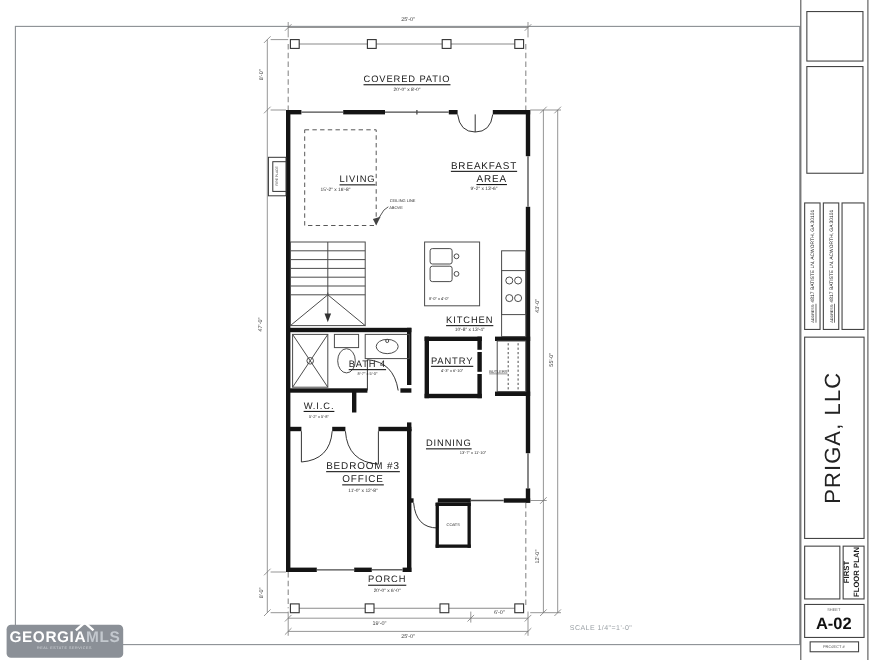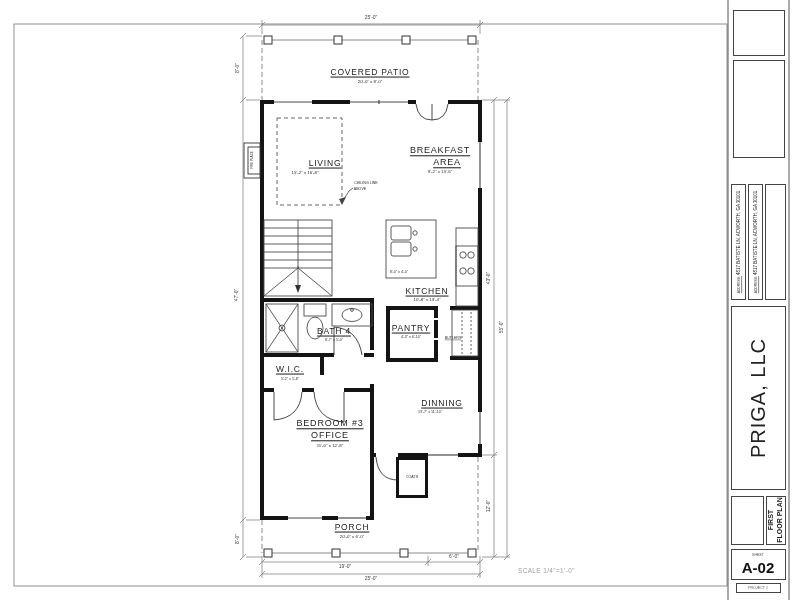--- a/index.html
+++ b/index.html
@@ -291,21 +291,21 @@
 <div class="lbl room u" style="left:334px;top:331px;">BATH 4</div>
 <div class="lbl tiny" style="left:334px;top:340px;">8'-7" x 5'-0"</div>
 
 <div class="lbl room u" style="left:290px;top:369px;">W.I.C.</div>
 <div class="lbl tiny" style="left:290px;top:379px;">5'-2" x 5'-8"</div>
 
 <div class="lbl room9 u" style="left:330px;top:424px;">BEDROOM #3</div>
 <div class="lbl room9 u" style="left:330px;top:436px;">OFFICE</div>
 <div class="lbl sm" style="left:330px;top:446px;">11'-0" x 12'-8"</div>
 
-<div class="lbl room u" style="left:442px;top:403px;">DINNING</div>
+<div class="lbl room u" style="left:408px;top:403px;">DINNING</div>
 <div class="lbl tiny" style="left:430px;top:412px;">13'-7" x 11'-10"</div>
 
 <div class="lbl tiny" style="left:412px;top:477px;">COATS</div>
 
 <div class="lbl room u" style="left:352px;top:527px;">PORCH</div>
 <div class="lbl sm" style="left:352px;top:537px;">20'-0" x 6'-0"</div>
 
 <div class="lbl dimrot" style="left:489px;top:278px;">43'-0"</div>
 <div class="lbl dimrot" style="left:502px;top:327px;">55'-0"</div>
 <div class="lbl dimrot" style="left:489px;top:506px;">12'-0"</div>
@@ -340,14 +340,24 @@
 
 <div class="rotbox" style="left:776px;top:520px;font-size:7px;font-weight:bold;line-height:1.25;">
   <div>FIRST</div>
   <div>FLOOR PLAN</div>
 </div>
 
 <div class="lbl tiny" style="left:758px;top:555px;color:#555;">SHEET</div>
 <div class="lbl" style="left:758px;top:568px;font-size:15px;font-weight:bold;color:#111;">A-02</div>
 <div class="lbl tiny" style="left:758px;top:588px;color:#555;">PROJECT #</div>
 
+<div id="logo">
+  <div class="row">
+    <span class="georgia">GEORGIA</span>
+        <span class="mls">MLS</span>
+    <svg class="roof" width="20" height="9" viewBox="0 0 20 9">
+      <polyline points="2,8 10,1 18,8" fill="none" stroke="#ffffff" stroke-width="2.2"></polyline>
+    </svg>
+  </div>
+  <div class="tag">REAL ESTATE SERVICES</div>
+</div>
 
 </div>
 
 </body></html>

